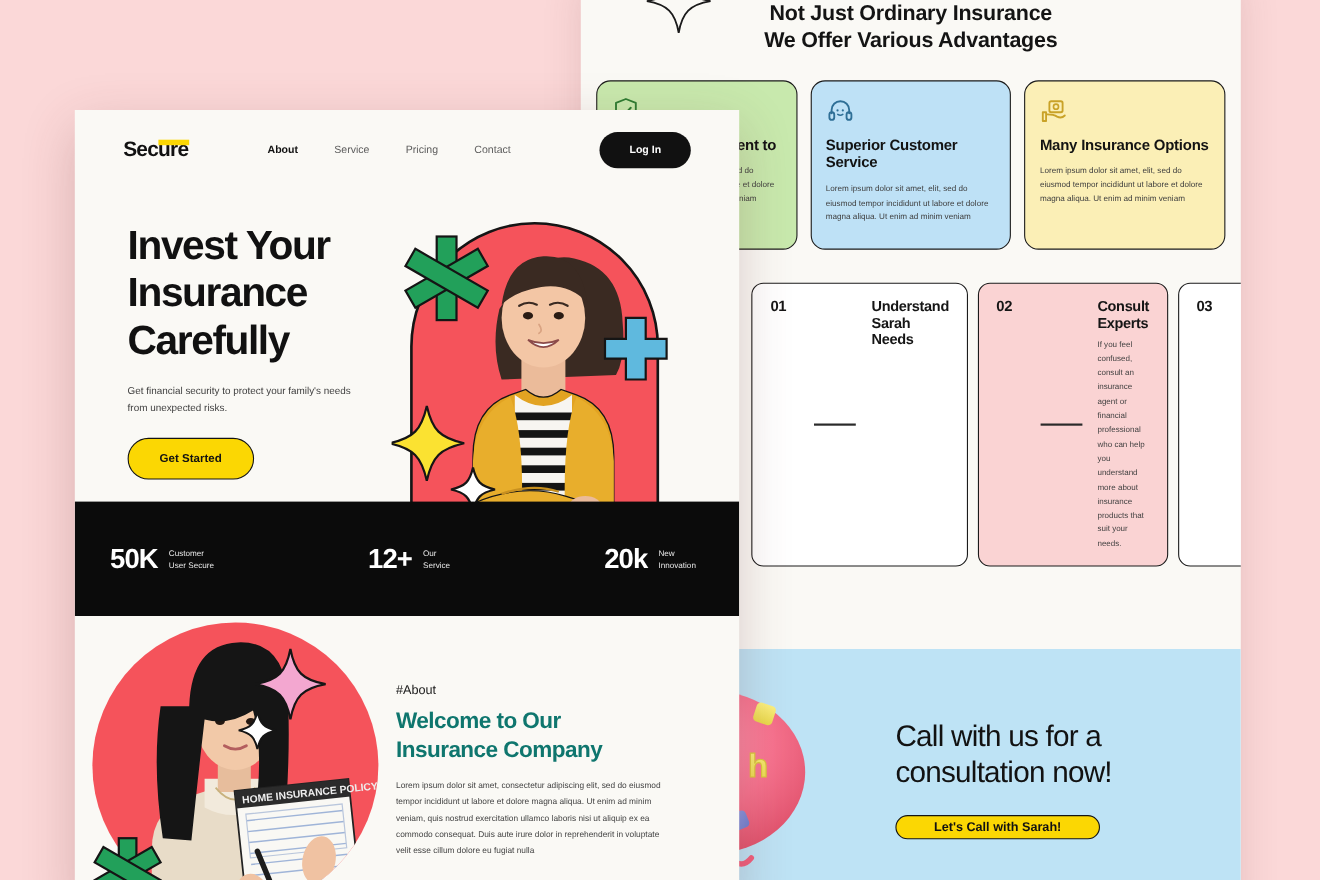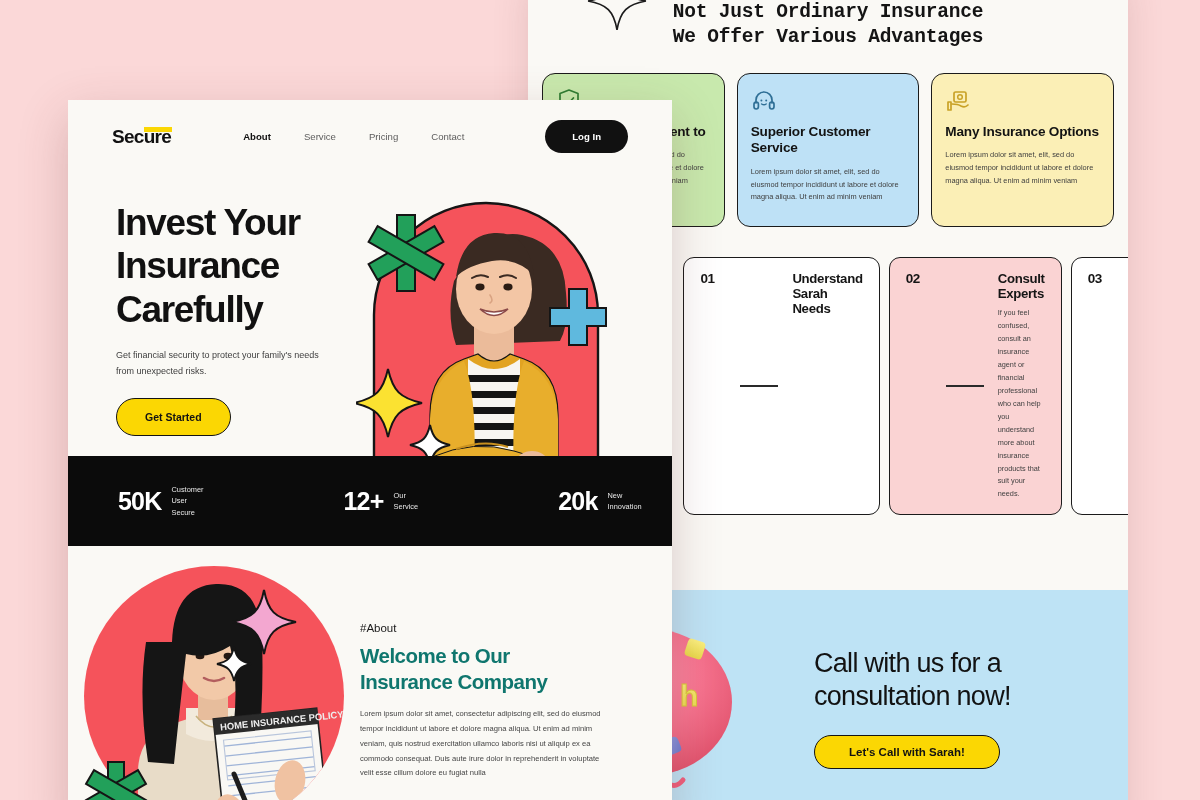--- a/index.html
+++ b/index.html
@@ -15,21 +15,21 @@
   .back-panel{
     position:absolute; left:528px; top:-26px;
     width:600px; height:852px;
     background:#FAF9F5;
     box-shadow:0 10px 34px rgba(120,60,60,.16);
     overflow:hidden;
   }
   .bp-head{ position:relative; padding:26px 0 12px; text-align:center; }
   .bp-title{
     font-size:19.5px; font-weight:bold; color:#141414;
-    line-height:1.3; letter-spacing:-.2px;font-family:Liberation Mono, monospace;
+    line-height:1.3; letter-spacing:-.2px;
   }
   .spark-outline{
     position:absolute; left:58px; top:-4px; width:62px; height:62px;
   }
 
   
   .cards{
     display:flex; gap:12px; padding:0 14px; margin-top:10px;
     align-items:stretch;
   }
@@ -94,21 +94,21 @@
   .cta{
     position:absolute; left:0; right:0; bottom:0; height:236px;
     background:#BEE3F5; display:flex; align-items:center;
   }
   .cta-art{ width:286px; height:100%; position:relative; flex:none; }
   .cta-right{ flex:1 1 auto; padding-right:28px; }
   .cta-title{
     font-size:27px; font-weight:normal; color:#121212;
     line-height:1.22; letter-spacing:-.7px;
   }
-  .cta-btn{ margin-top:22px; padding:10px 34px; font-size:11.5px; }
+  .cta-btn{ margin-top:22px; padding:4px 34px; font-size:11.5px; }
 
   
   .front-panel{
     position:absolute; left:68px; top:100px;
     width:604px; height:722px;
     background:#FAF9F5;
     box-shadow:0 16px 46px rgba(110,50,50,.24);
     overflow:hidden;
   }
 
@@ -138,23 +138,23 @@
     line-height:1.17; letter-spacing:-1.3px;
   }
   .hero-sub{
     font-size:9px; color:#3f3f3f; line-height:1.8; margin-top:16px; max-width:215px;
   }
   .hero-btn{ margin-top:19px; padding:12px 28px; font-size:10.5px; }
   .hero-art{ position:absolute; right:0px; top:16px; width:316px; height:340px; }
 
   
   .stats{
-    position:absolute; left:0; right:0; top:356px; height:90px;
+    position:absolute; left:0; right:0; top:356px; height:104px;
     background:#0B0B0B; display:flex; align-items:center;
-    padding:0 50px;
+    padding:0 32px;
   }
   .stat{ display:flex; align-items:center; gap:10px; }
   .stat-num{ font-size:25px; font-weight:bold; color:#fff; letter-spacing:-.8px; }
   .stat-lbl{ font-size:7.4px; color:#e8e8e8; line-height:1.55; }
 
   
   .about{ position:absolute; left:0; right:0; top:446px; bottom:0; display:flex; }
   .about-art{ width:292px; flex:none; position:relative; }
   .about-right{ flex:1 1 auto; padding:76px 30px 0 0; }
   .about-tag{ font-size:11.5px; color:#191919; font-weight:500; }

